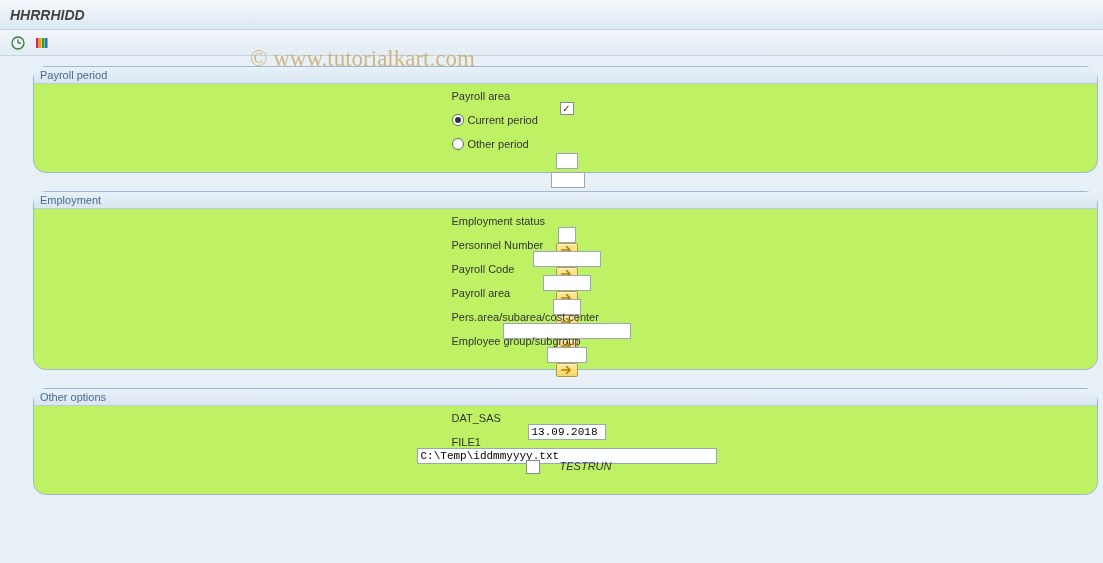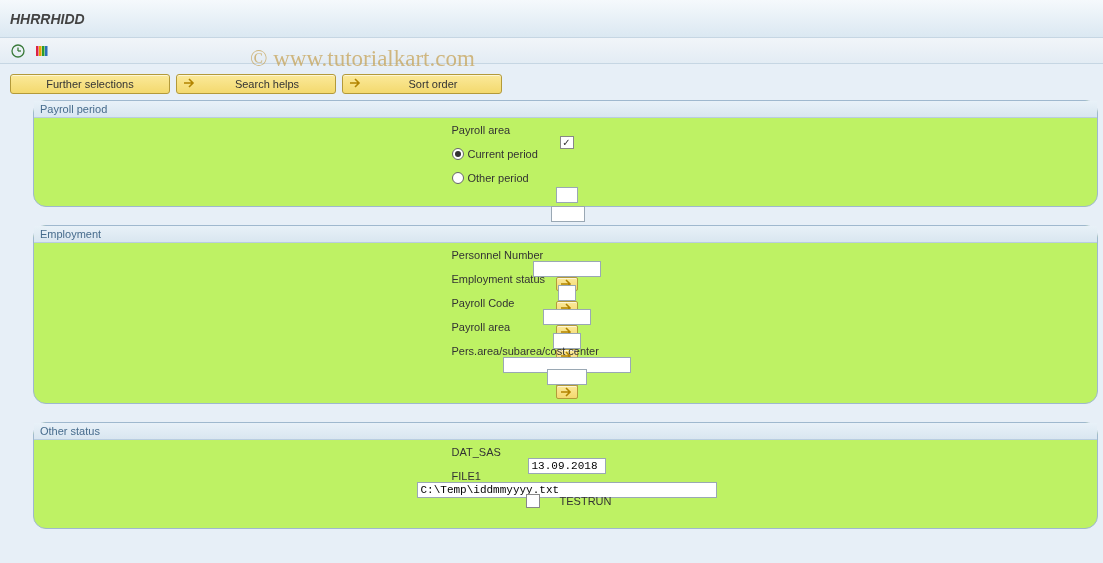--- a/index.html
+++ b/index.html
@@ -10,21 +10,21 @@
       color: #333;
       width: 1103px;
       height: 563px;
       overflow: hidden;
       position: relative;
     }
     .title-bar {
       background: linear-gradient(to bottom, #f5f9fc, #dbe8f2);
       border-bottom: 1px solid #c6d6e3;
       padding: 4px 10px;
-      height: 38px;
+      height: 30px;
       display: flex;
       align-items: center;
     }
     .title-text {
       font-weight: bold;
       font-style: italic;
       font-size: 14px;
       color: #444;
     }
     .toolbar {
@@ -156,41 +156,20 @@
       <rect x="8" y="3" width="2.5" height="10" fill="#2a9d2a"></rect>
       <rect x="11" y="3" width="2.5" height="10" fill="#2b6fb7"></rect>
     </svg>
   </span>
 </div>
 
 <div class="watermark">© www.tutorialkart.com</div>
 
 <div class="content">
 
-  <div class="top-buttons">
-    <button class="sap-btn wider">
-      <span>Further selections</span>
-    </button>
-    <button class="sap-btn wide">
-      <span class="arrow">
-        <svg width="14" height="12" viewBox="0 0 14 12">
-            <path d="M1 6 H9 M6 2 L10 6 L6 10" fill="none" stroke="#b28400" stroke-width="1.6"></path>
-          </svg>
-      </span>
-      <span class="label">Search helps</span>
-    </button>
-    <button class="sap-btn wide">
-      <span class="arrow">
-        <svg width="14" height="12" viewBox="0 0 14 12">
-            <path d="M1 6 H9 M6 2 L10 6 L6 10" fill="none" stroke="#b28400" stroke-width="1.6"></path>
-          </svg>
-      </span>
-      <span class="label">Sort order</span>
-    </button>
-  </div>
 
   <div class="groupbox">
     <div class="group-legend">Payroll period</div>
     <div class="group-body">
       <div class="row">
         <span class="lbl indent">Payroll area</span>
         <span class="checkbox-box">
           <span>✓</span>
         </span>
       </div>
@@ -210,40 +189,40 @@
         <input class="sap-input" style="width: 22px;">
         <input class="sap-input" style="width: 34px; margin-left: 2px;">
       </div>
     </div>
   </div>
 
   <div class="groupbox">
     <div class="group-legend">Employment</div>
     <div class="group-body" id="selection-rows">
         <div class="row">
+          <span class="lbl indent">Employment status</span>
+          <input class="sap-input" style="width: 18px;">
+          <span class="ml-expand-col" style="margin-left:132px"></span>
+          <span class="expand-btn">
+            <svg width="14" height="12" viewBox="0 0 14 12">
+              <path d="M1 6 H9 M6 2 L10 6 L6 10" fill="none" stroke="#b28400" stroke-width="1.6"></path>
+            </svg>
+          </span>
+        </div>
+        <div class="row">
           <span class="lbl indent">Personnel Number</span>
           <input class="sap-input" style="width: 68px;">
           <span class="ml-expand-col" style="margin-left:82px"></span>
           <span class="expand-btn">
             <svg width="14" height="12" viewBox="0 0 14 12">
               <path d="M1 6 H9 M6 2 L10 6 L6 10" fill="none" stroke="#b28400" stroke-width="1.6"></path>
             </svg>
           </span>
         </div>
         <div class="row">
-          <span class="lbl indent">Employment status</span>
-          <input class="sap-input" style="width: 18px;">
-          <span class="ml-expand-col" style="margin-left:132px"></span>
-          <span class="expand-btn">
-            <svg width="14" height="12" viewBox="0 0 14 12">
-              <path d="M1 6 H9 M6 2 L10 6 L6 10" fill="none" stroke="#b28400" stroke-width="1.6"></path>
-            </svg>
-          </span>
-        </div>
-        <div class="row">
           <span class="lbl indent">Payroll Code</span>
           <input class="sap-input" style="width: 48px;">
           <span class="ml-expand-col" style="margin-left:102px"></span>
           <span class="expand-btn">
             <svg width="14" height="12" viewBox="0 0 14 12">
               <path d="M1 6 H9 M6 2 L10 6 L6 10" fill="none" stroke="#b28400" stroke-width="1.6"></path>
             </svg>
           </span>
         </div>
         <div class="row">
@@ -260,44 +239,45 @@
           <span class="lbl indent">Pers.area/subarea/cost center</span>
           <input class="sap-input" style="width: 128px;">
           <span class="ml-expand-col" style="margin-left:22px"></span>
           <span class="expand-btn">
             <svg width="14" height="12" viewBox="0 0 14 12">
               <path d="M1 6 H9 M6 2 L10 6 L6 10" fill="none" stroke="#b28400" stroke-width="1.6"></path>
             </svg>
           </span>
         </div>
         <div class="row">
+          <span class="lbl indent">Employee group/subgroup</span>
           <input class="sap-input" style="width: 40px;">
           <span class="ml-expand-col" style="margin-left:110px"></span>
           <span class="expand-btn">
             <svg width="14" height="12" viewBox="0 0 14 12">
               <path d="M1 6 H9 M6 2 L10 6 L6 10" fill="none" stroke="#b28400" stroke-width="1.6"></path>
             </svg>
           </span>
         </div>
       </div>
   </div>
 
   <div class="groupbox">
-    <div class="group-legend">Other status</div>
+    <div class="group-legend">Other options</div>
     <div class="group-body">
       <div class="row">
         <span class="lbl indent">DAT_SAS</span>
         <input class="sap-input mono" style="width: 78px;" value="13.09.2018">
       </div>
       <div class="row">
         <span class="lbl indent">FILE1</span>
         <input class="sap-input mono" style="width: 300px;" value="C:\Temp\iddmmyyyy.txt">
       </div>
       <div class="row">
-        <span class="indent" style="display:flex;align-items:center;gap:20px;">
+        <span class="indent" style="display:flex;gap:20px;font-style:italic;">
           <span class="checkbox-box"></span>
           <span>TESTRUN</span>
         </span>
       </div>
     </div>
   </div>
 
 </div>
 
 </body></html>

